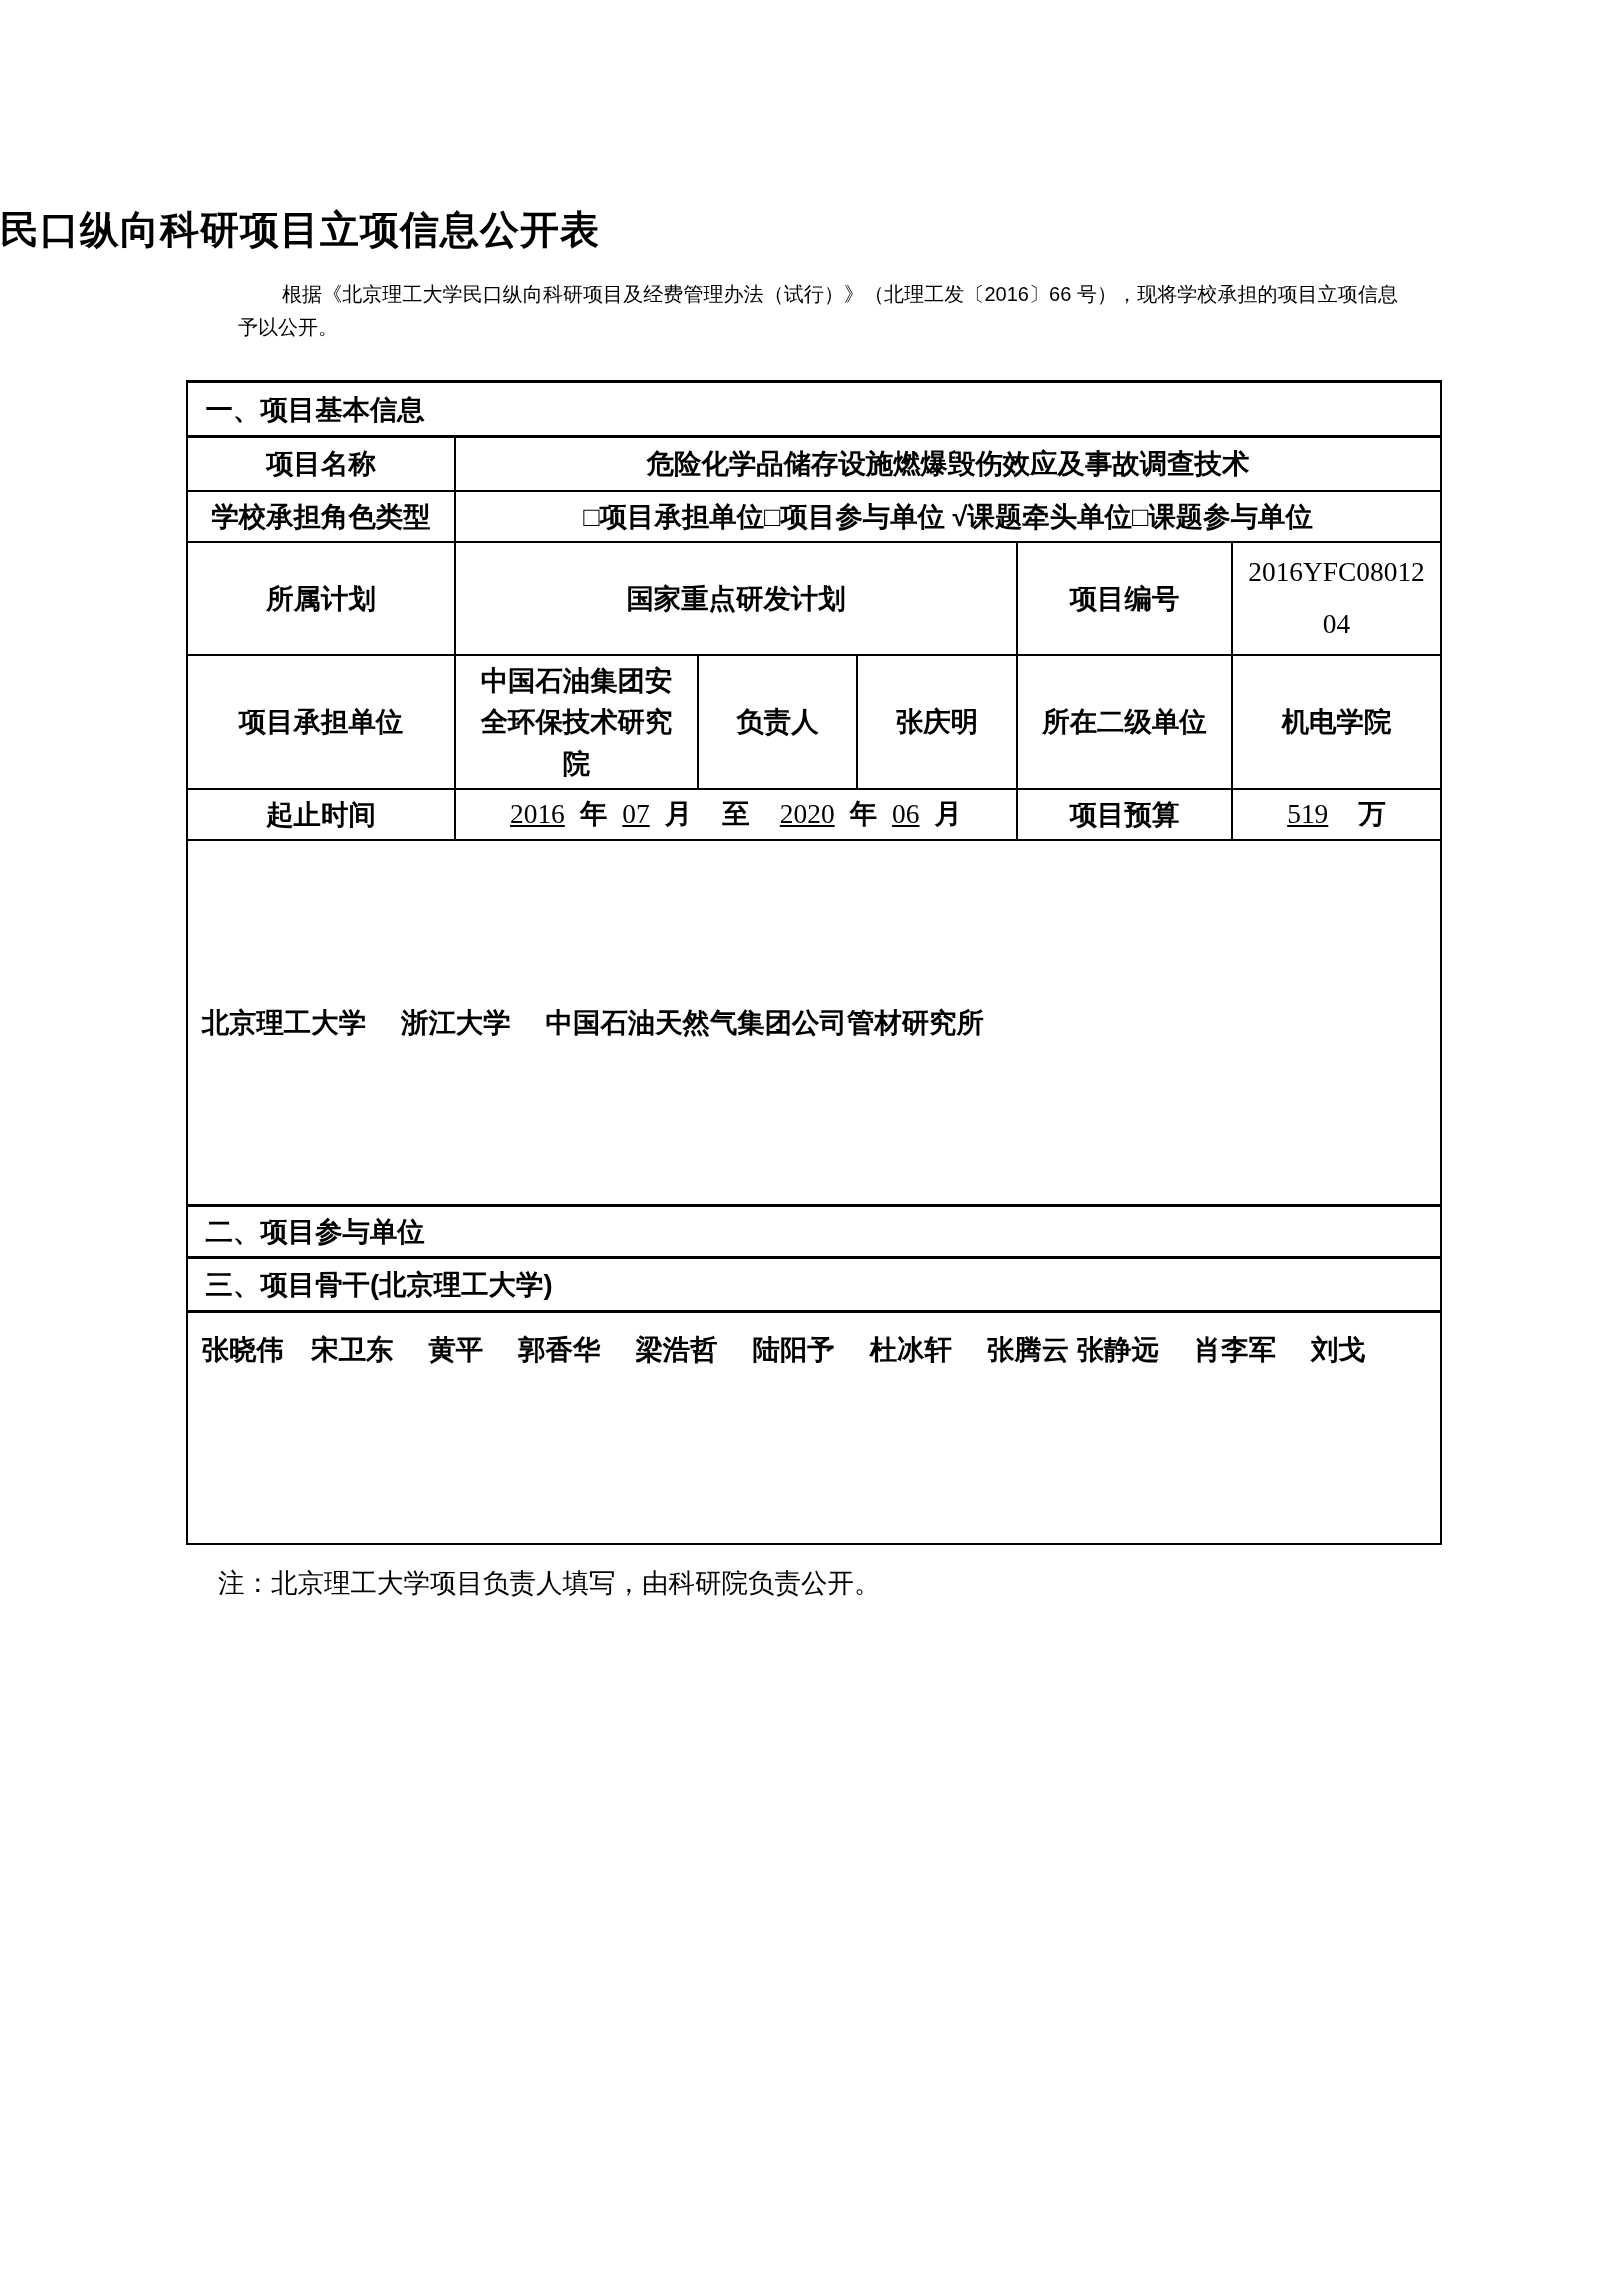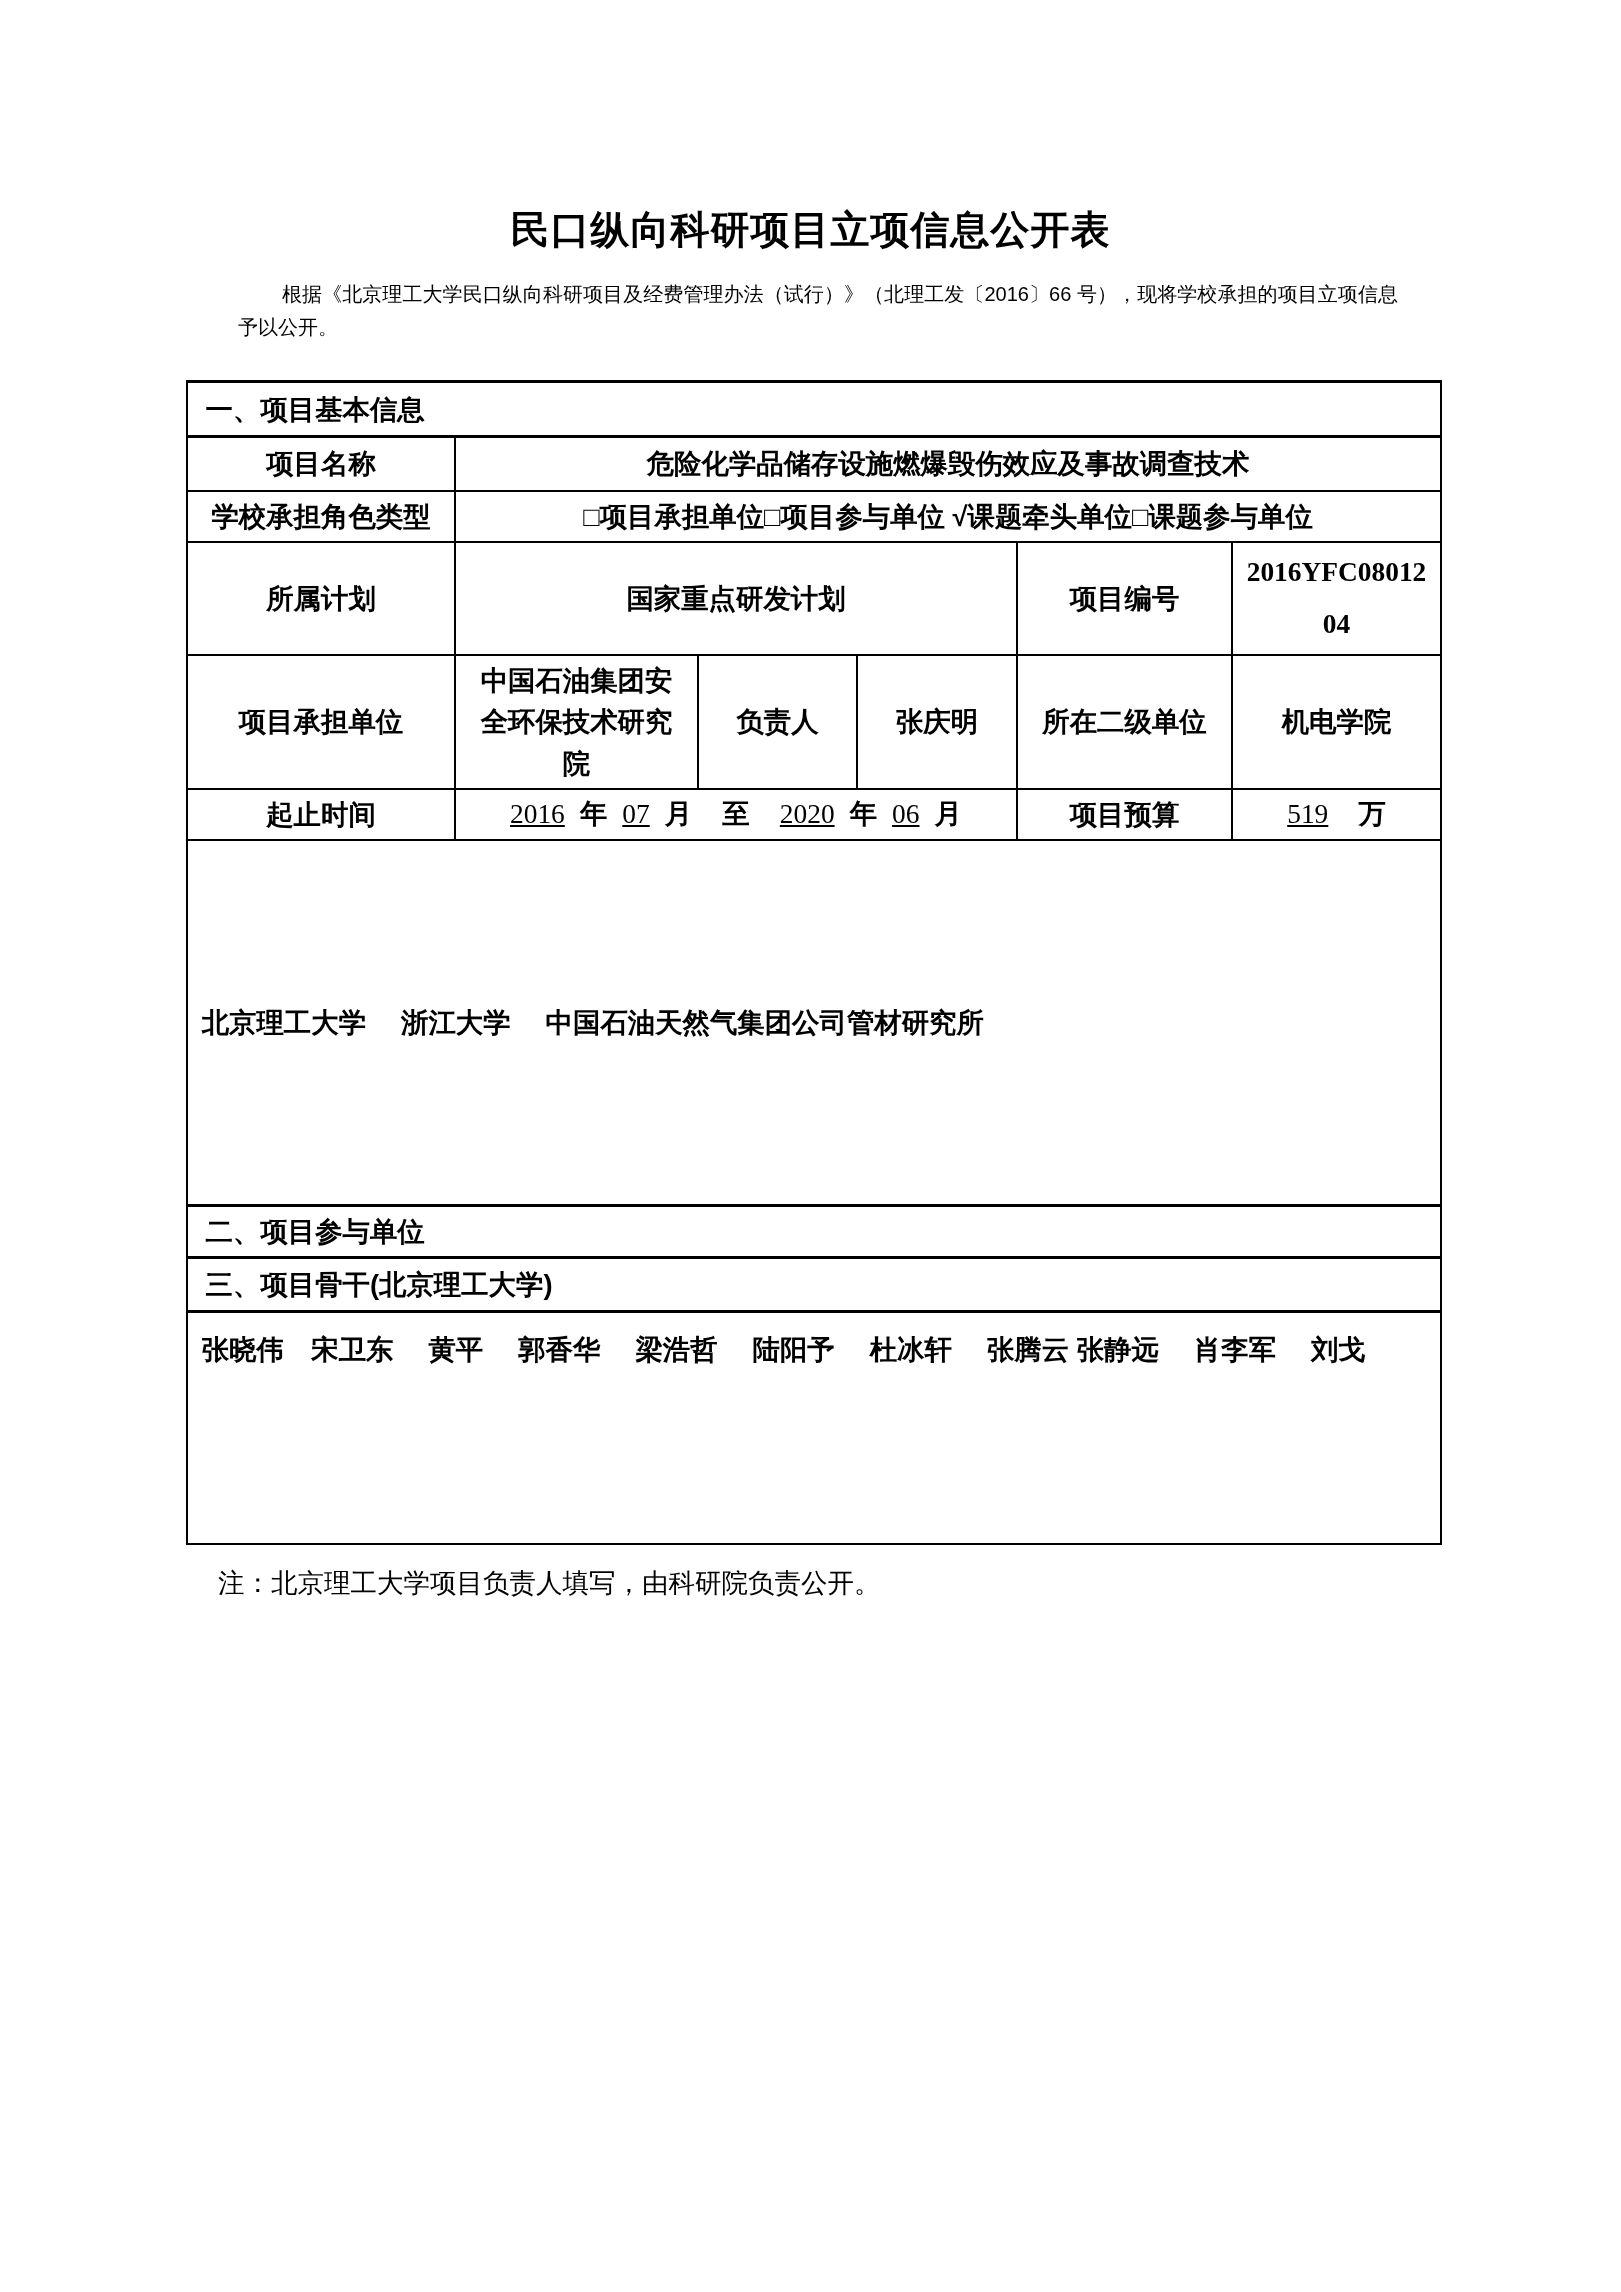--- a/index.html
+++ b/index.html
@@ -12,21 +12,20 @@
     width: 1621px;
     height: 2293px;
     background: #ffffff;
     color: #000000;
     font-family: "Liberation Sans", sans-serif;
     overflow: hidden;
   }
   .page-title {
     margin: 0;
     padding-top: 208px;
-    text-align: center;
     font-size: 39px;
     line-height: 1.15;
     font-weight: bold;
     font-family: "Liberation Sans", sans-serif;
     letter-spacing: 1px;
   }
   .intro {
     margin: 25.5px 0 0 0;
     padding-left: 238px;
     padding-right: 223px;
@@ -55,21 +54,21 @@
     overflow: hidden;
   }
   td.section-header {
     text-align: left;
     padding-left: 17.6px;
     border-top: 3.9px solid #000;
     border-bottom: 3.9px solid #000;
   }
   td.project-no {
     font-family: "Liberation Serif", serif;
-    font-weight: bold;
+    font-weight: normal;
     word-break: break-all;
     line-height: 1.9;
     padding: 3.9px 13.7px;
     margin-top: 24px;
   }
   .num {
     font-family: "Liberation Serif", serif;
     font-weight: normal;
     text-decoration: underline;
   }

